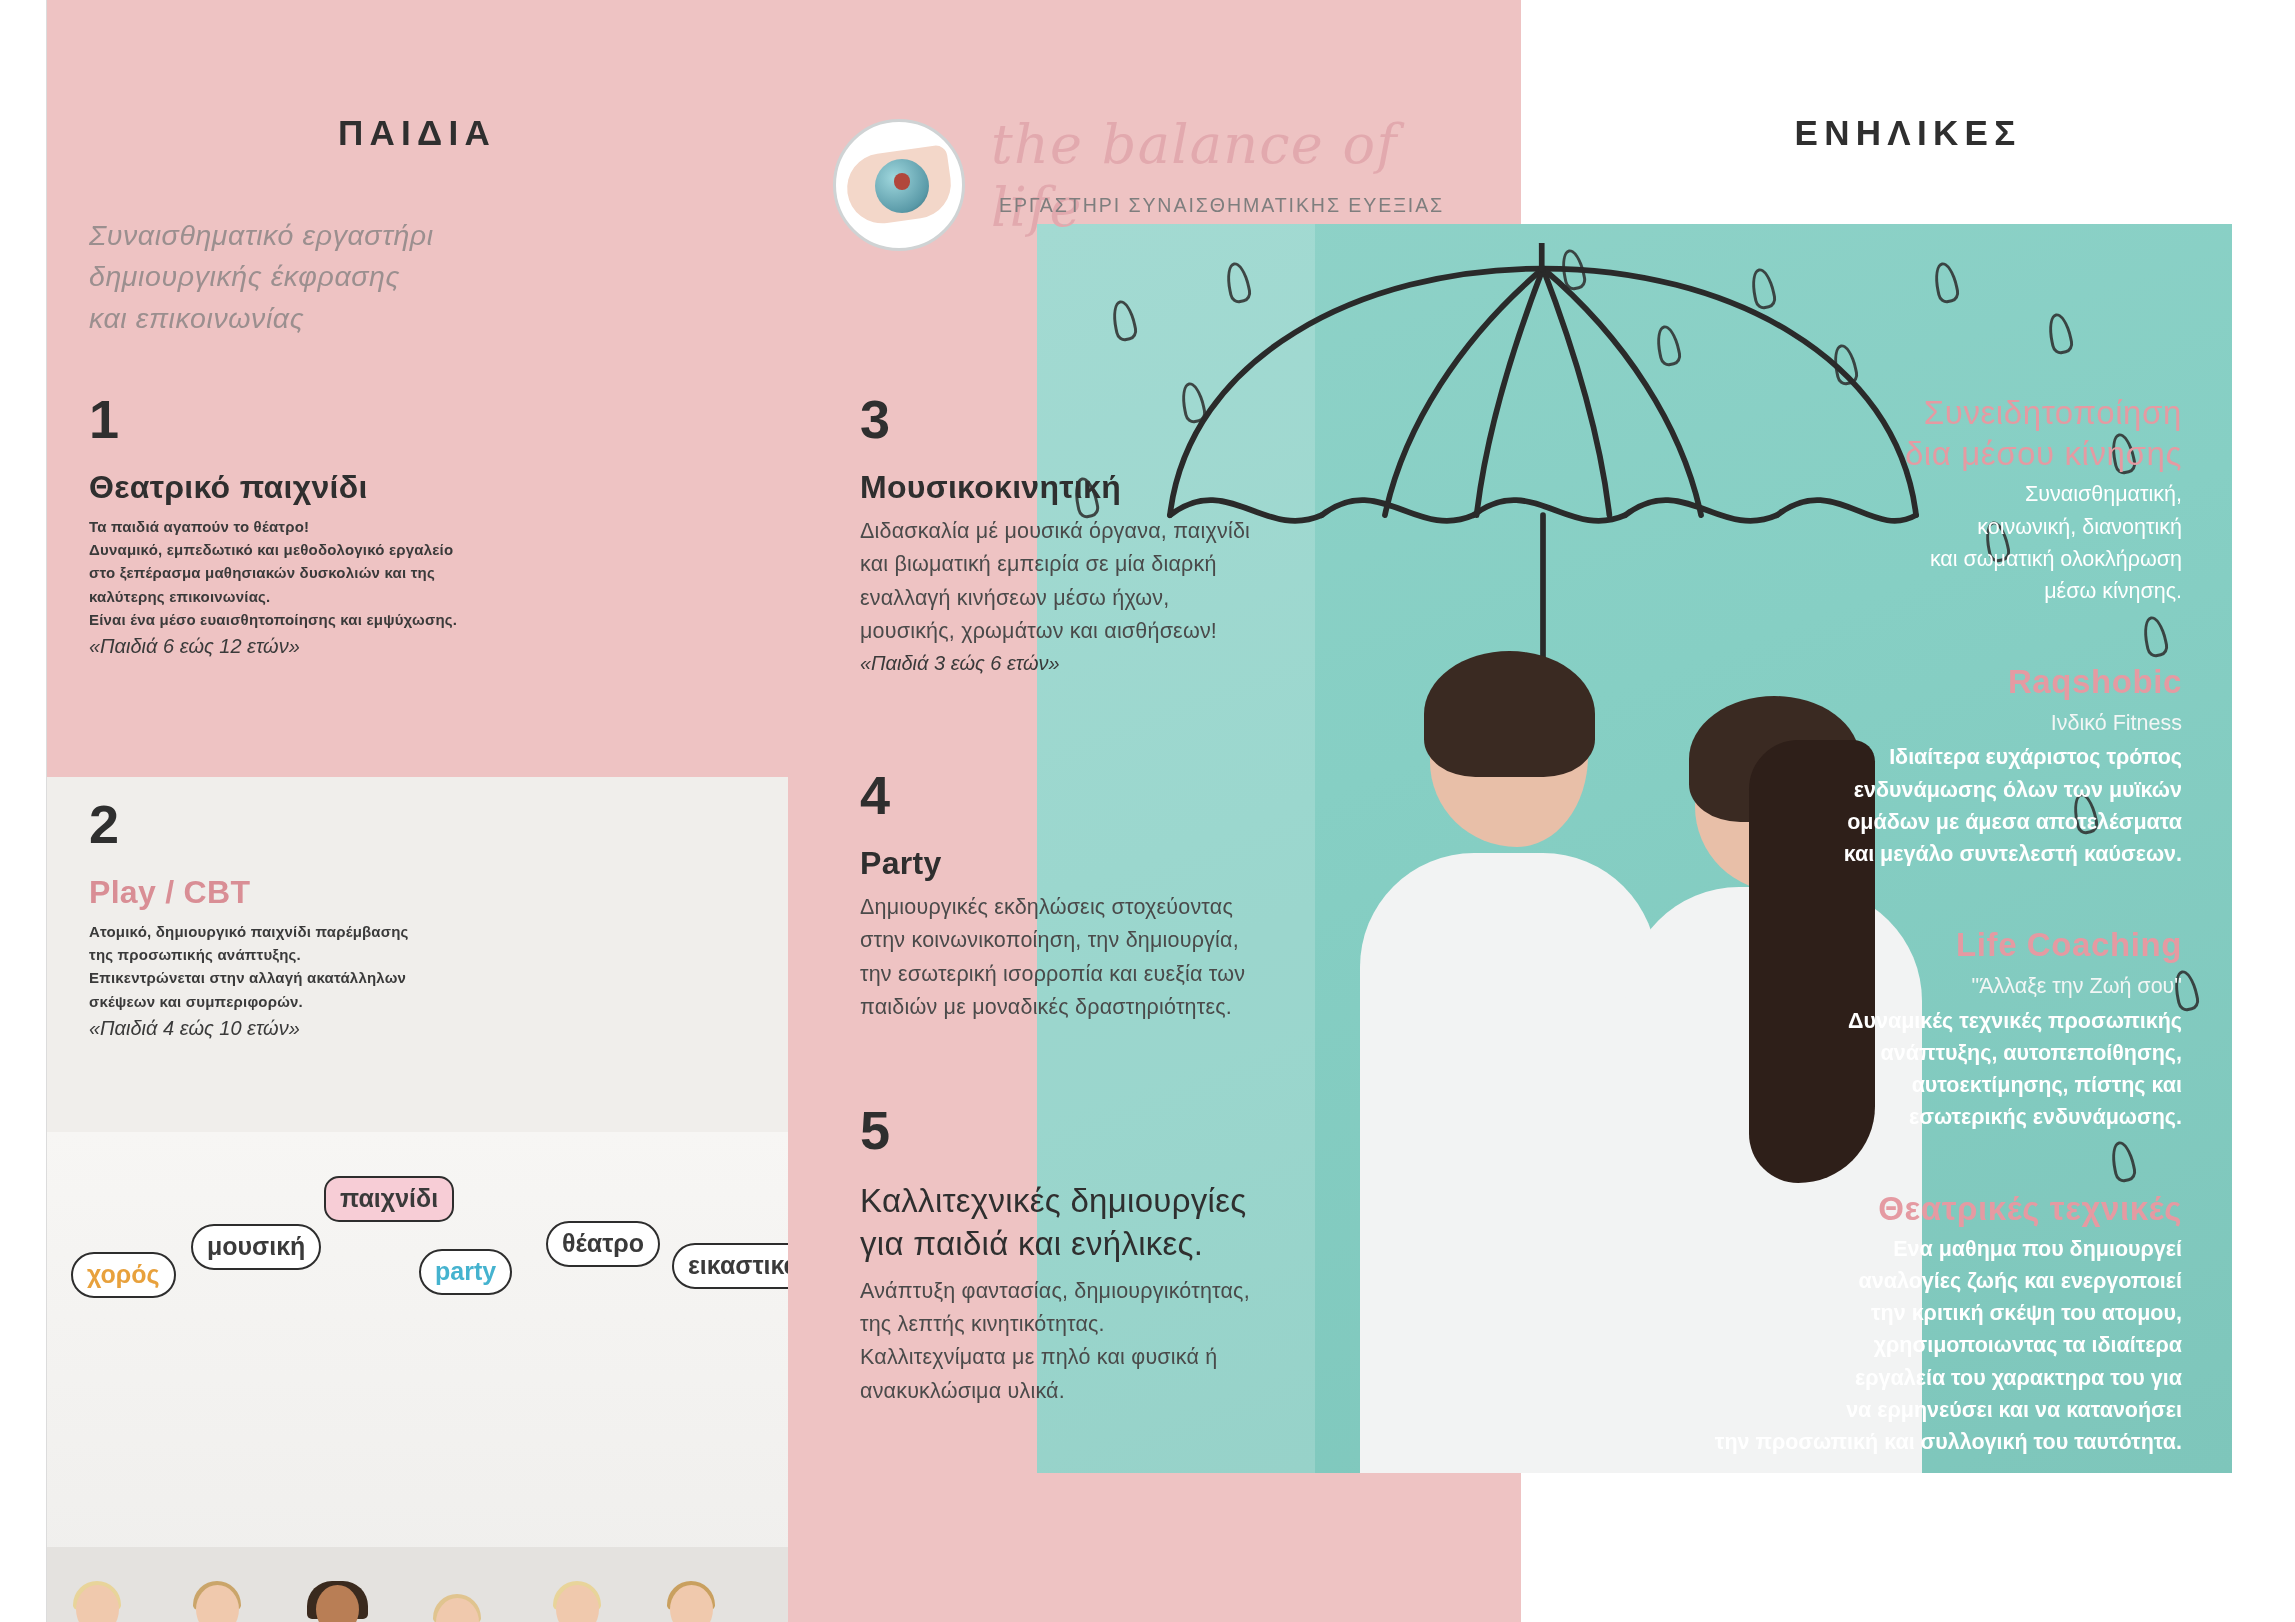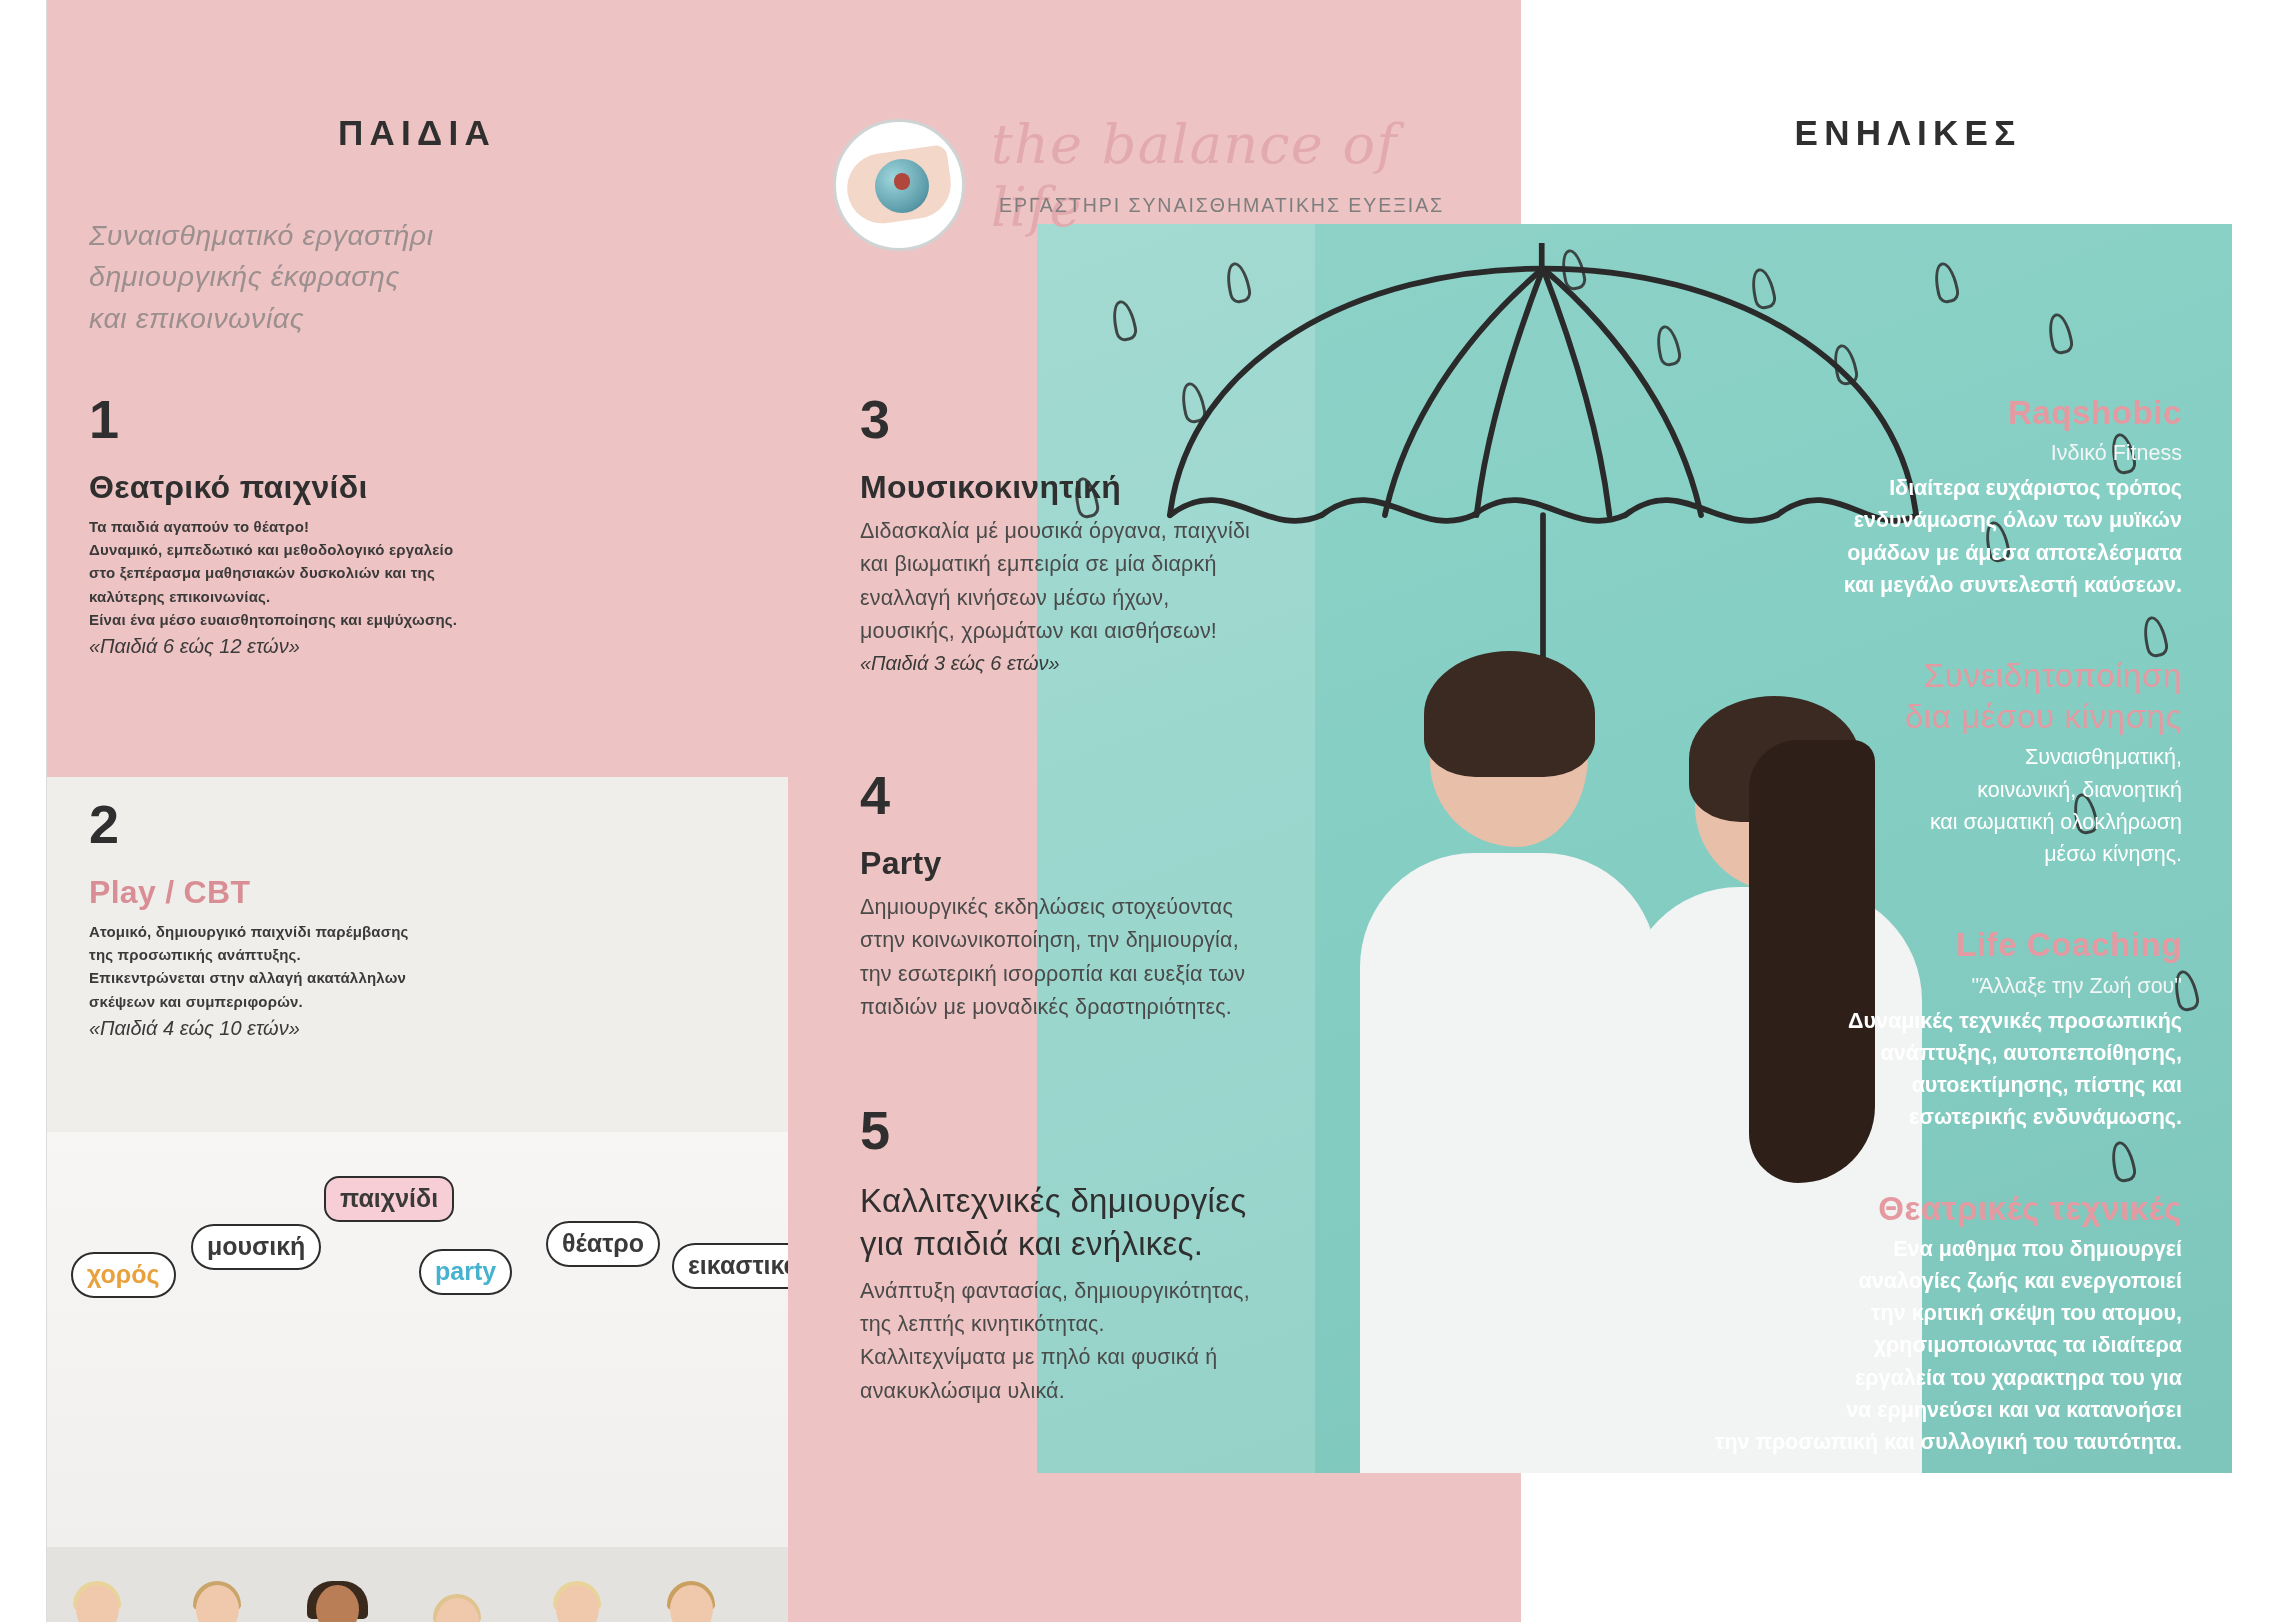--- a/index.html
+++ b/index.html
@@ -442,34 +442,34 @@
     <div class="item-title" style="white-space:pre-line;">Καλλιτεχνικές δημιουργίες
 για παιδιά και ενήλικες.</div>
     <div class="item-body" style="white-space:pre-line;">Ανάπτυξη φαντασίας, δημιουργικότητας,
 της λεπτής κινητικότητας.
 Καλλιτεχνίματα με πηλό και φυσικά ή
 ανακυκλώσιμα υλικά.</div>
   </div>
 
   <div class="right-col">
     <div class="r-item">
+      <div class="r-title" style="white-space:pre-line;">Συνειδητοποίηση
+δια μέσου κίνησης</div>
+      <div class="r-body thin" style="white-space:pre-line;">Συναισθηματική,
+κοινωνική, διανοητική
+και σωματική ολοκλήρωση
+μέσω κίνησης.</div>
+    </div>
+    <div class="r-item">
       <div class="r-title bold">Raqshobic</div>
       <div class="r-sub">Ινδικό Fitness</div>
       <div class="r-body" style="white-space:pre-line;">Ιδιαίτερα ευχάριστος τρόπος
 ενδυνάμωσης όλων των μυϊκών
 ομάδων με άμεσα αποτελέσματα
 και μεγάλο συντελεστή καύσεων.</div>
-    </div>
-    <div class="r-item">
-      <div class="r-title" style="white-space:pre-line;">Συνειδητοποίηση
-δια μέσου κίνησης</div>
-      <div class="r-body thin" style="white-space:pre-line;">Συναισθηματική,
-κοινωνική, διανοητική
-και σωματική ολοκλήρωση
-μέσω κίνησης.</div>
     </div>
     <div class="r-item">
       <div class="r-title bold">Life Coaching</div>
       <div class="r-sub">"Άλλαξε την Ζωή σου"</div>
       <div class="r-body" style="white-space:pre-line;">Δυναμικές τεχνικές προσωπικής
 ανάπτυξης, αυτοπεποίθησης,
 αυτοεκτίμησης, πίστης και
 εσωτερικής ενδυνάμωσης.</div>
     </div>
     <div class="r-item">

